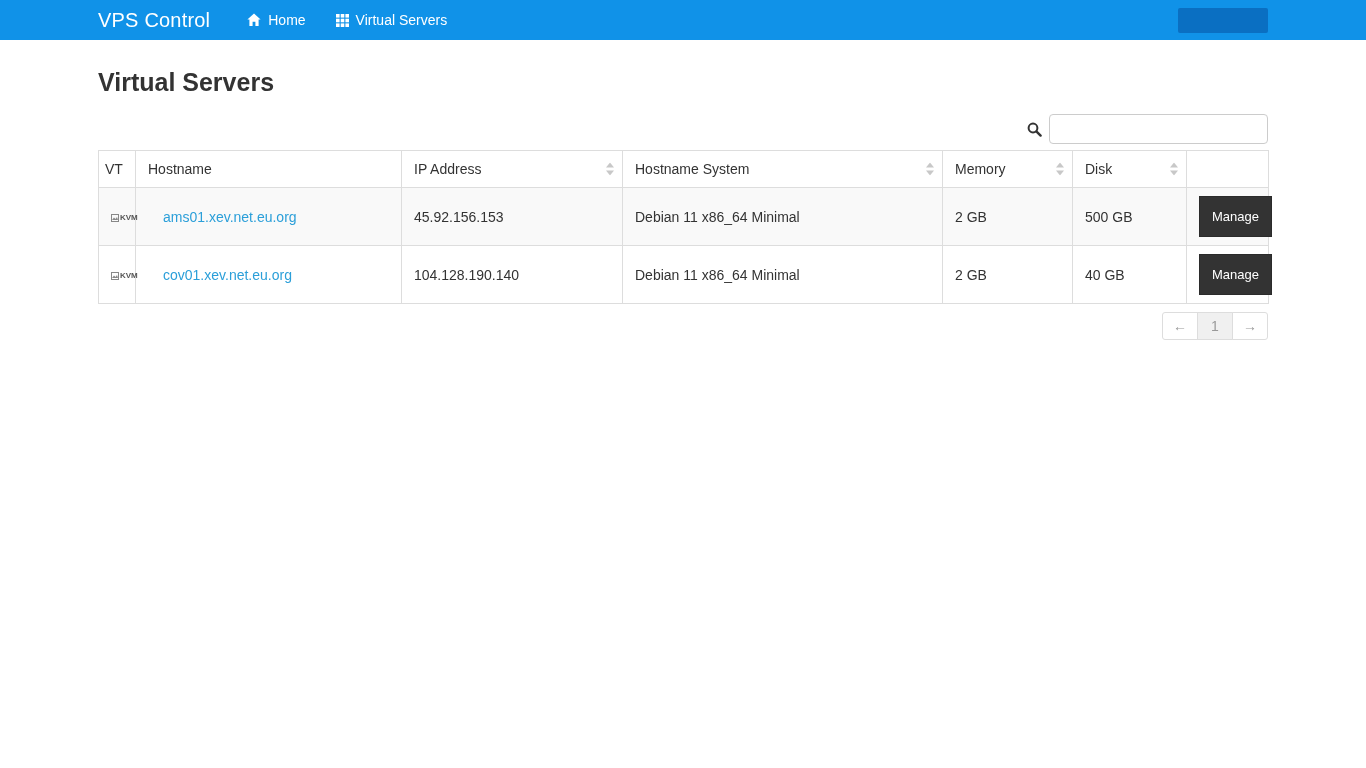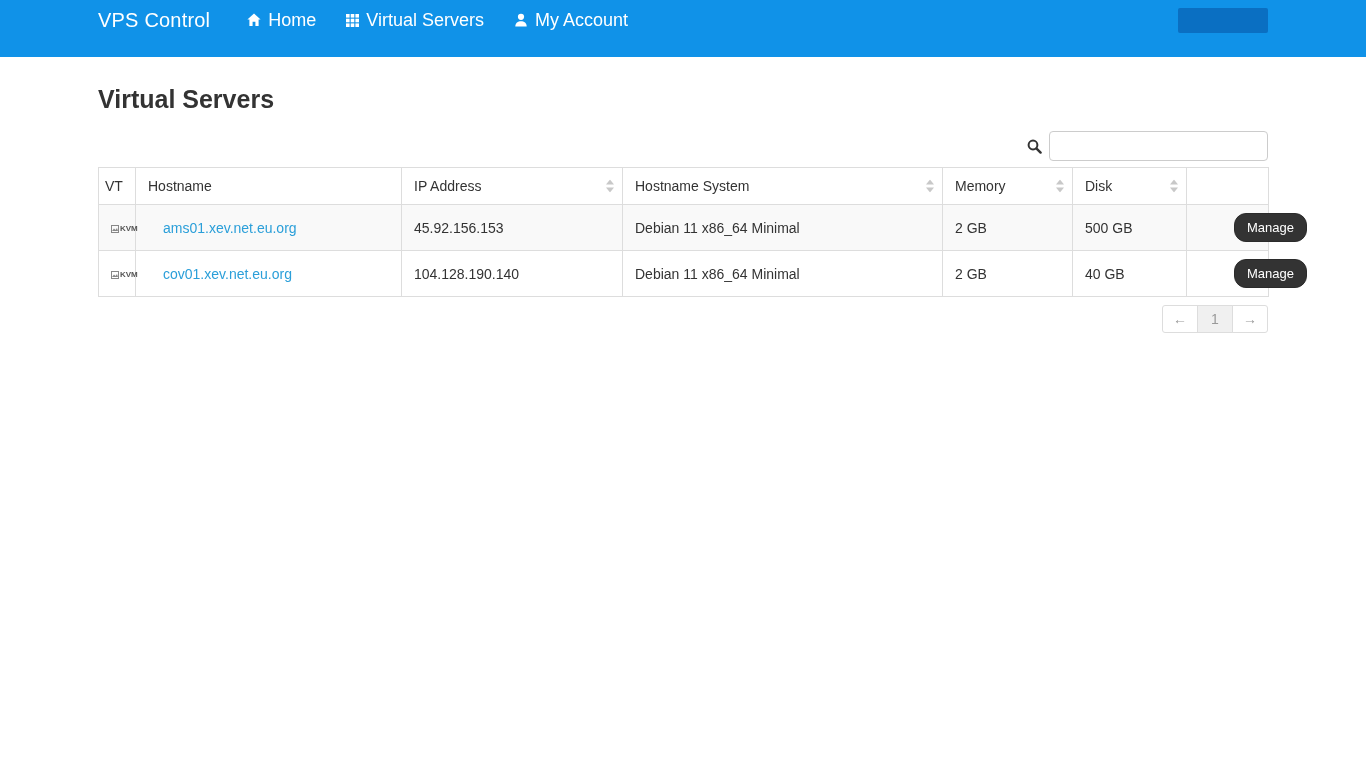--- a/index.html
+++ b/index.html
@@ -19,21 +19,21 @@
     background: #ffffff;
     color: var(--text);
     font-family: "Liberation Sans", sans-serif;
     width: 1366px; height: 768px;
     overflow: hidden;
   }
   .container { width: 1170px; margin: 0 auto; }
 
   
   .navbar {
-    height: 57px;
+    height: 40px;
     background: var(--accent);
     width: 100%;
   }
   .nav-inner {
     height: 40px;
     display: flex;
     align-items: center;
   }
   .brand {
     color: #fff;
@@ -41,21 +41,21 @@
     letter-spacing: 0.2px;
     cursor: pointer;
     margin-right: 22px;
     white-space: nowrap;
   }
   .nav-item {
     display: flex;
     align-items: center;
     gap: 7px;
     color: #fff;
-    font-size: 18px;
+    font-size: 14px;
     text-decoration: none;
     padding: 0 15px;
     height: 40px;
     white-space: nowrap;
   }
   .nav-item svg { display: block; }
   .nav-right-btn {
     margin-left: auto;
     width: 90px;
     height: 25px;
@@ -137,26 +137,25 @@
     font-size: 8px;
     font-weight: bold;
     color: #555;
     line-height: 1;
   }
 
   .manage-btn {
     background: var(--button_dark);
     color: #fff;
     border: 1px solid #2b2b2b;
-    border-radius: 12px;
-    padding: 6px 12px;
+    border-radius: 0;
+    padding: 12px 12px;
     font-size: 13px;
     font-family: "Liberation Sans", sans-serif;
     cursor: pointer;
-    margin-left: 35px;
   }
   .action-cell { padding: 8px 10px; }
 
   
   .pagination {
     margin-top: 8px;
     display: flex;
     justify-content: flex-end;
   }
   .page-btn {
@@ -204,29 +203,20 @@
             <rect x="4.7" y="4.7" width="3.6" height="3.6" fill="#ffffff"></rect>
             <rect x="9.4" y="4.7" width="3.6" height="3.6" fill="#ffffff"></rect>
           <rect x="0" y="9.4" width="3.6" height="3.6" fill="#ffffff"></rect>
             <rect x="4.7" y="9.4" width="3.6" height="3.6" fill="#ffffff"></rect>
             <rect x="9.4" y="9.4" width="3.6" height="3.6" fill="#ffffff"></rect>
         </svg>
       </span>
       <span>Virtual Servers</span>
     </a>
 
-    <a class="nav-item" href="#">
-      <span>
-        <svg width="14" height="14" viewBox="0 0 14 14">
-          <circle cx="7" cy="3.8" r="3.1" fill="#ffffff"></circle>
-          <path d="M1.3 13.5 C1.3 9.8 3.9 8.2 7 8.2 C10.1 8.2 12.7 9.8 12.7 13.5 Z" fill="#ffffff"></path>
-        </svg>
-      </span>
-      <span>My Account</span>
-    </a>
 
     <button class="nav-right-btn"></button>
   </div>
 </div>
 
 <div class="container">
 
   <h1 class="page-title">Virtual Servers</h1>
 
   <div class="search-row">

